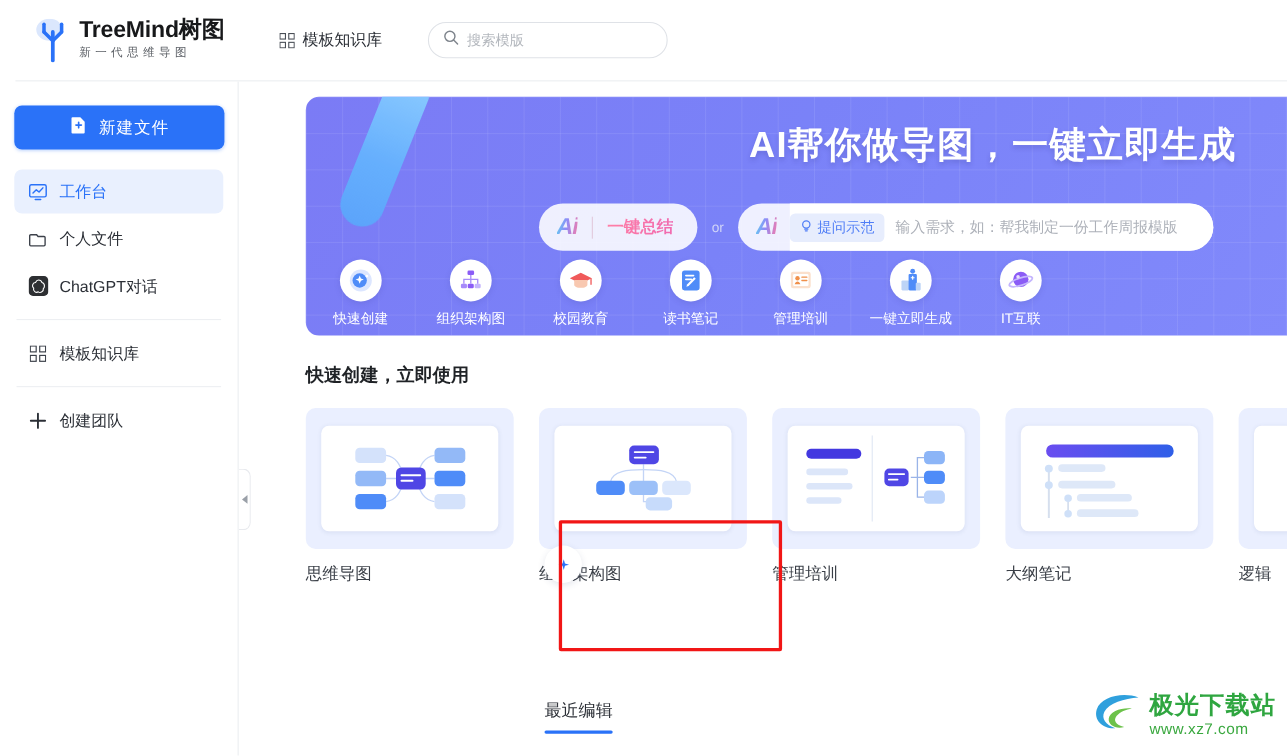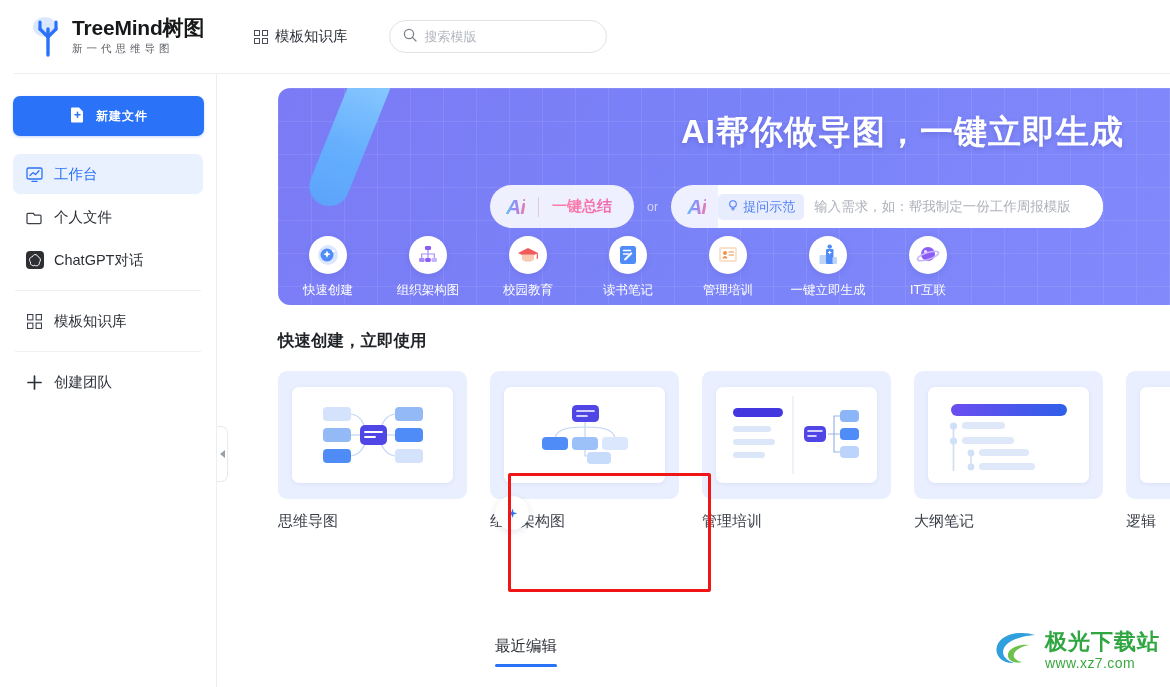--- a/index.html
+++ b/index.html
@@ -40,21 +40,21 @@
   
   .sidebar {
     position:absolute; top:74px; left:0; width:217px; height:613px;
     background:#fff; border-right:1px solid #eceef1; padding:0 13px; z-index:4;
   }
   .new-file-btn {
     margin-top:22px; height:40px; width:191px; background:#2a72f8; border-radius:7px;
     display:flex; align-items:center; justify-content:center; gap:10px; cursor:pointer;
     box-shadow:0 1px 3px rgba(42,114,248,.28);
   }
-  .new-file-btn .lbl { color:#fff; font-size:12px; font-weight:700; letter-spacing:1px; }
+  .new-file-btn .lbl { color:#fff; font-size:15px; font-weight:400; letter-spacing:1px; }
 
   .side-list { margin-top:18px; }
   .side-item {
     height:40px; display:flex; align-items:center; gap:10px; padding:0 12px;
     border-radius:7px; font-size:14.5px; color:#2b2f36; cursor:pointer; margin-bottom:3px;
   }
   .side-item.active { background:#e9f0fe; color:#2a72f8;margin-top:17px; }
   .side-ico { width:19px; height:19px; display:flex; align-items:center; justify-content:center; flex:0 0 auto; }
   .divider { height:1px; background:#edeff2; margin:10px 2px; }
 

